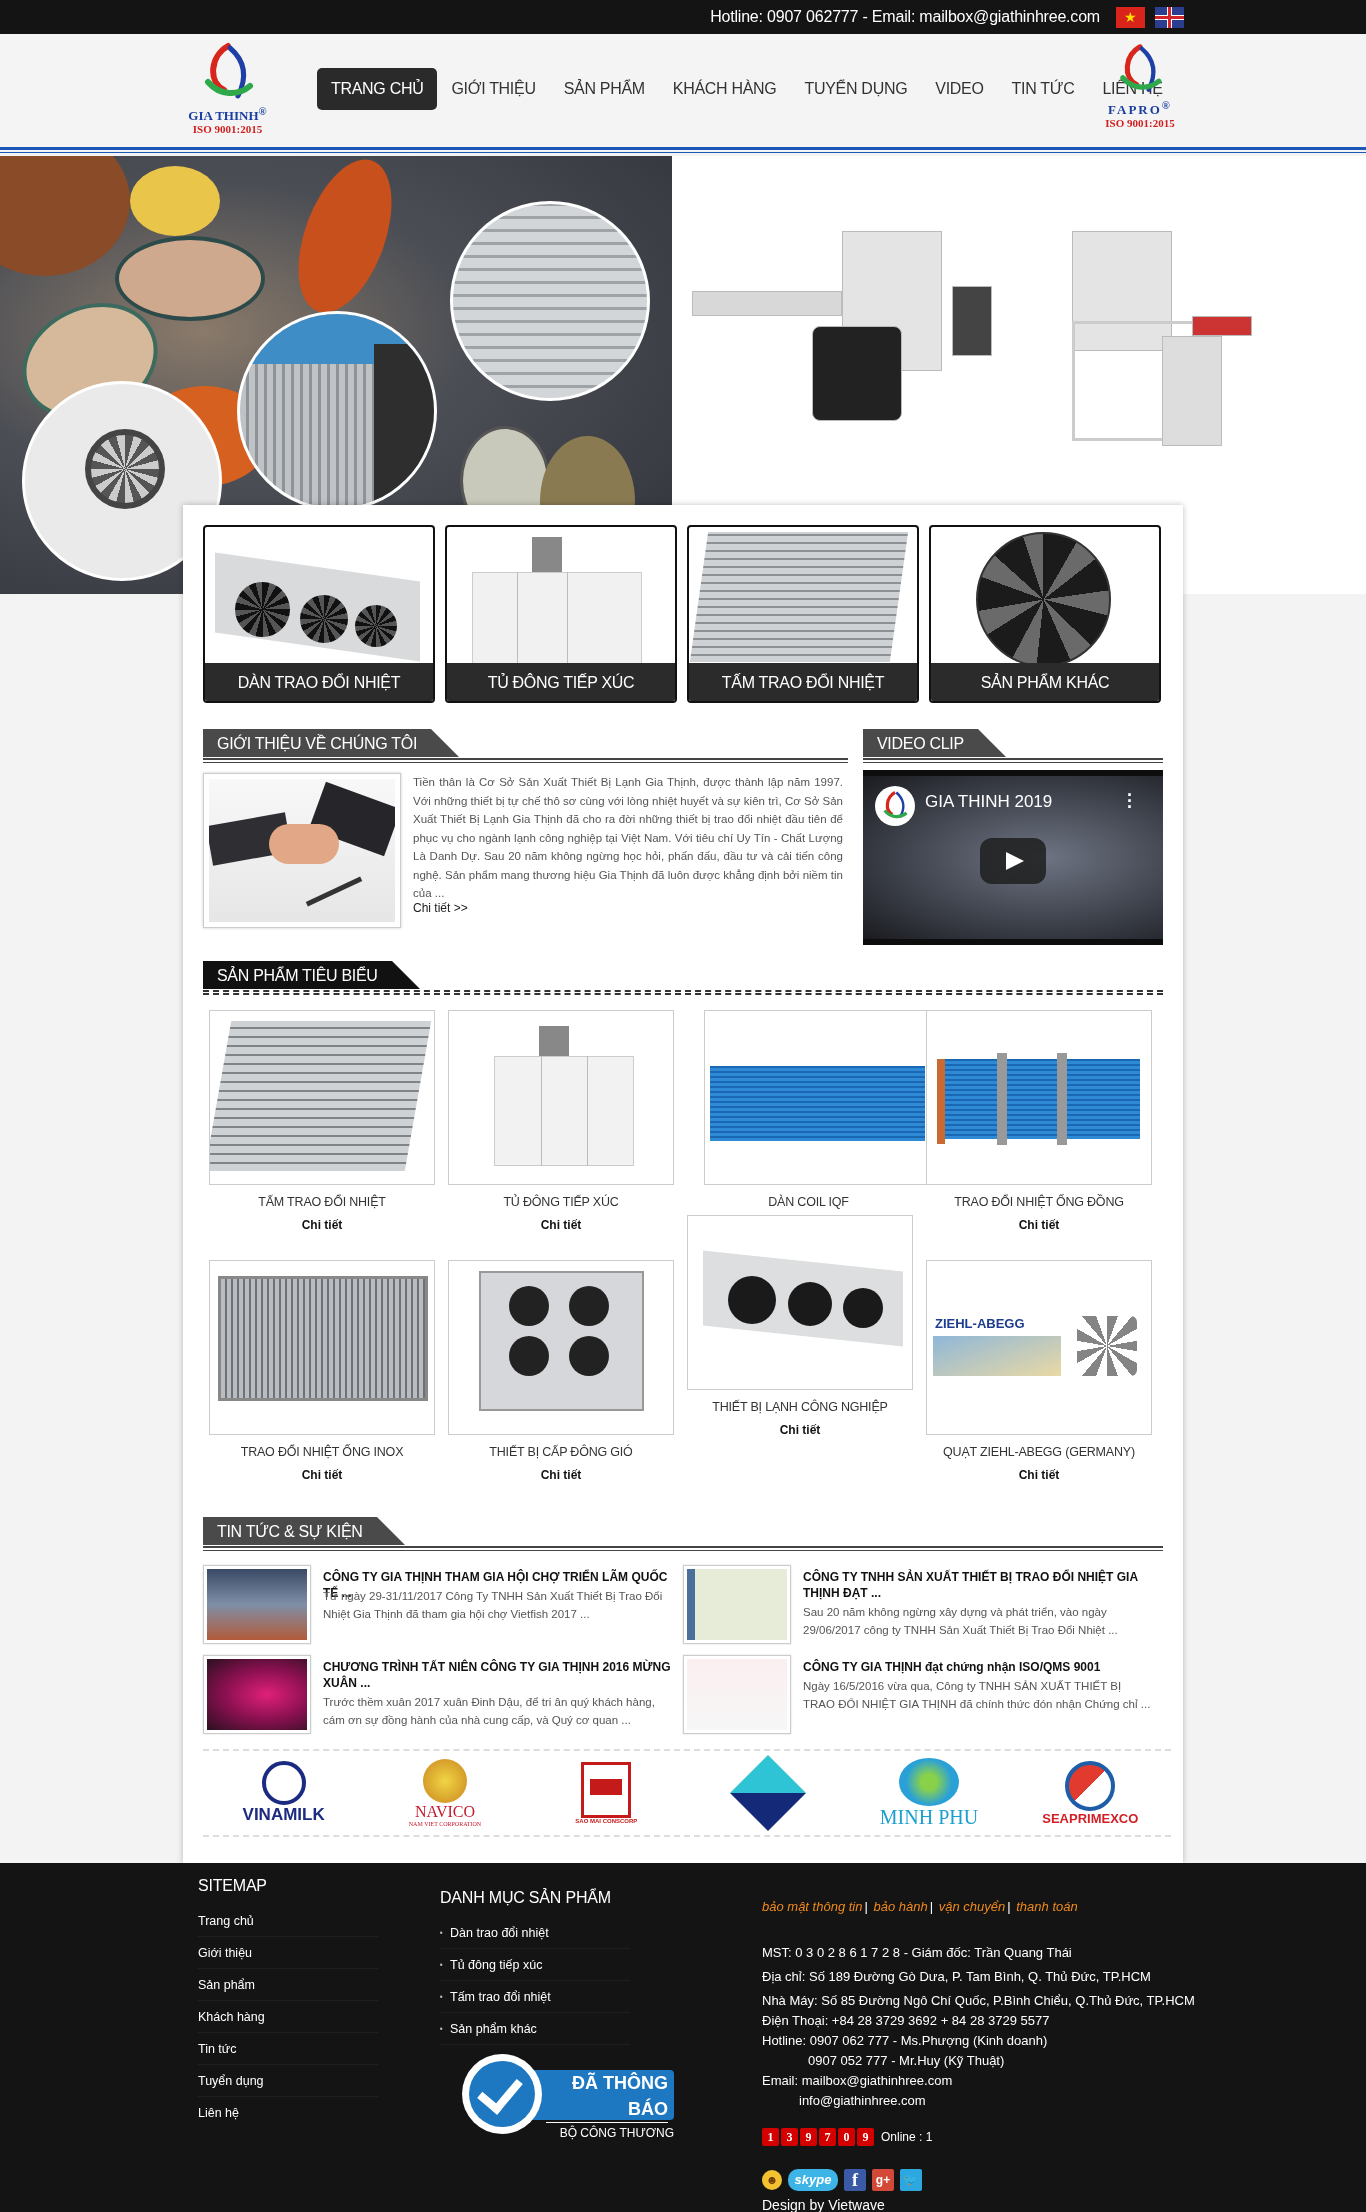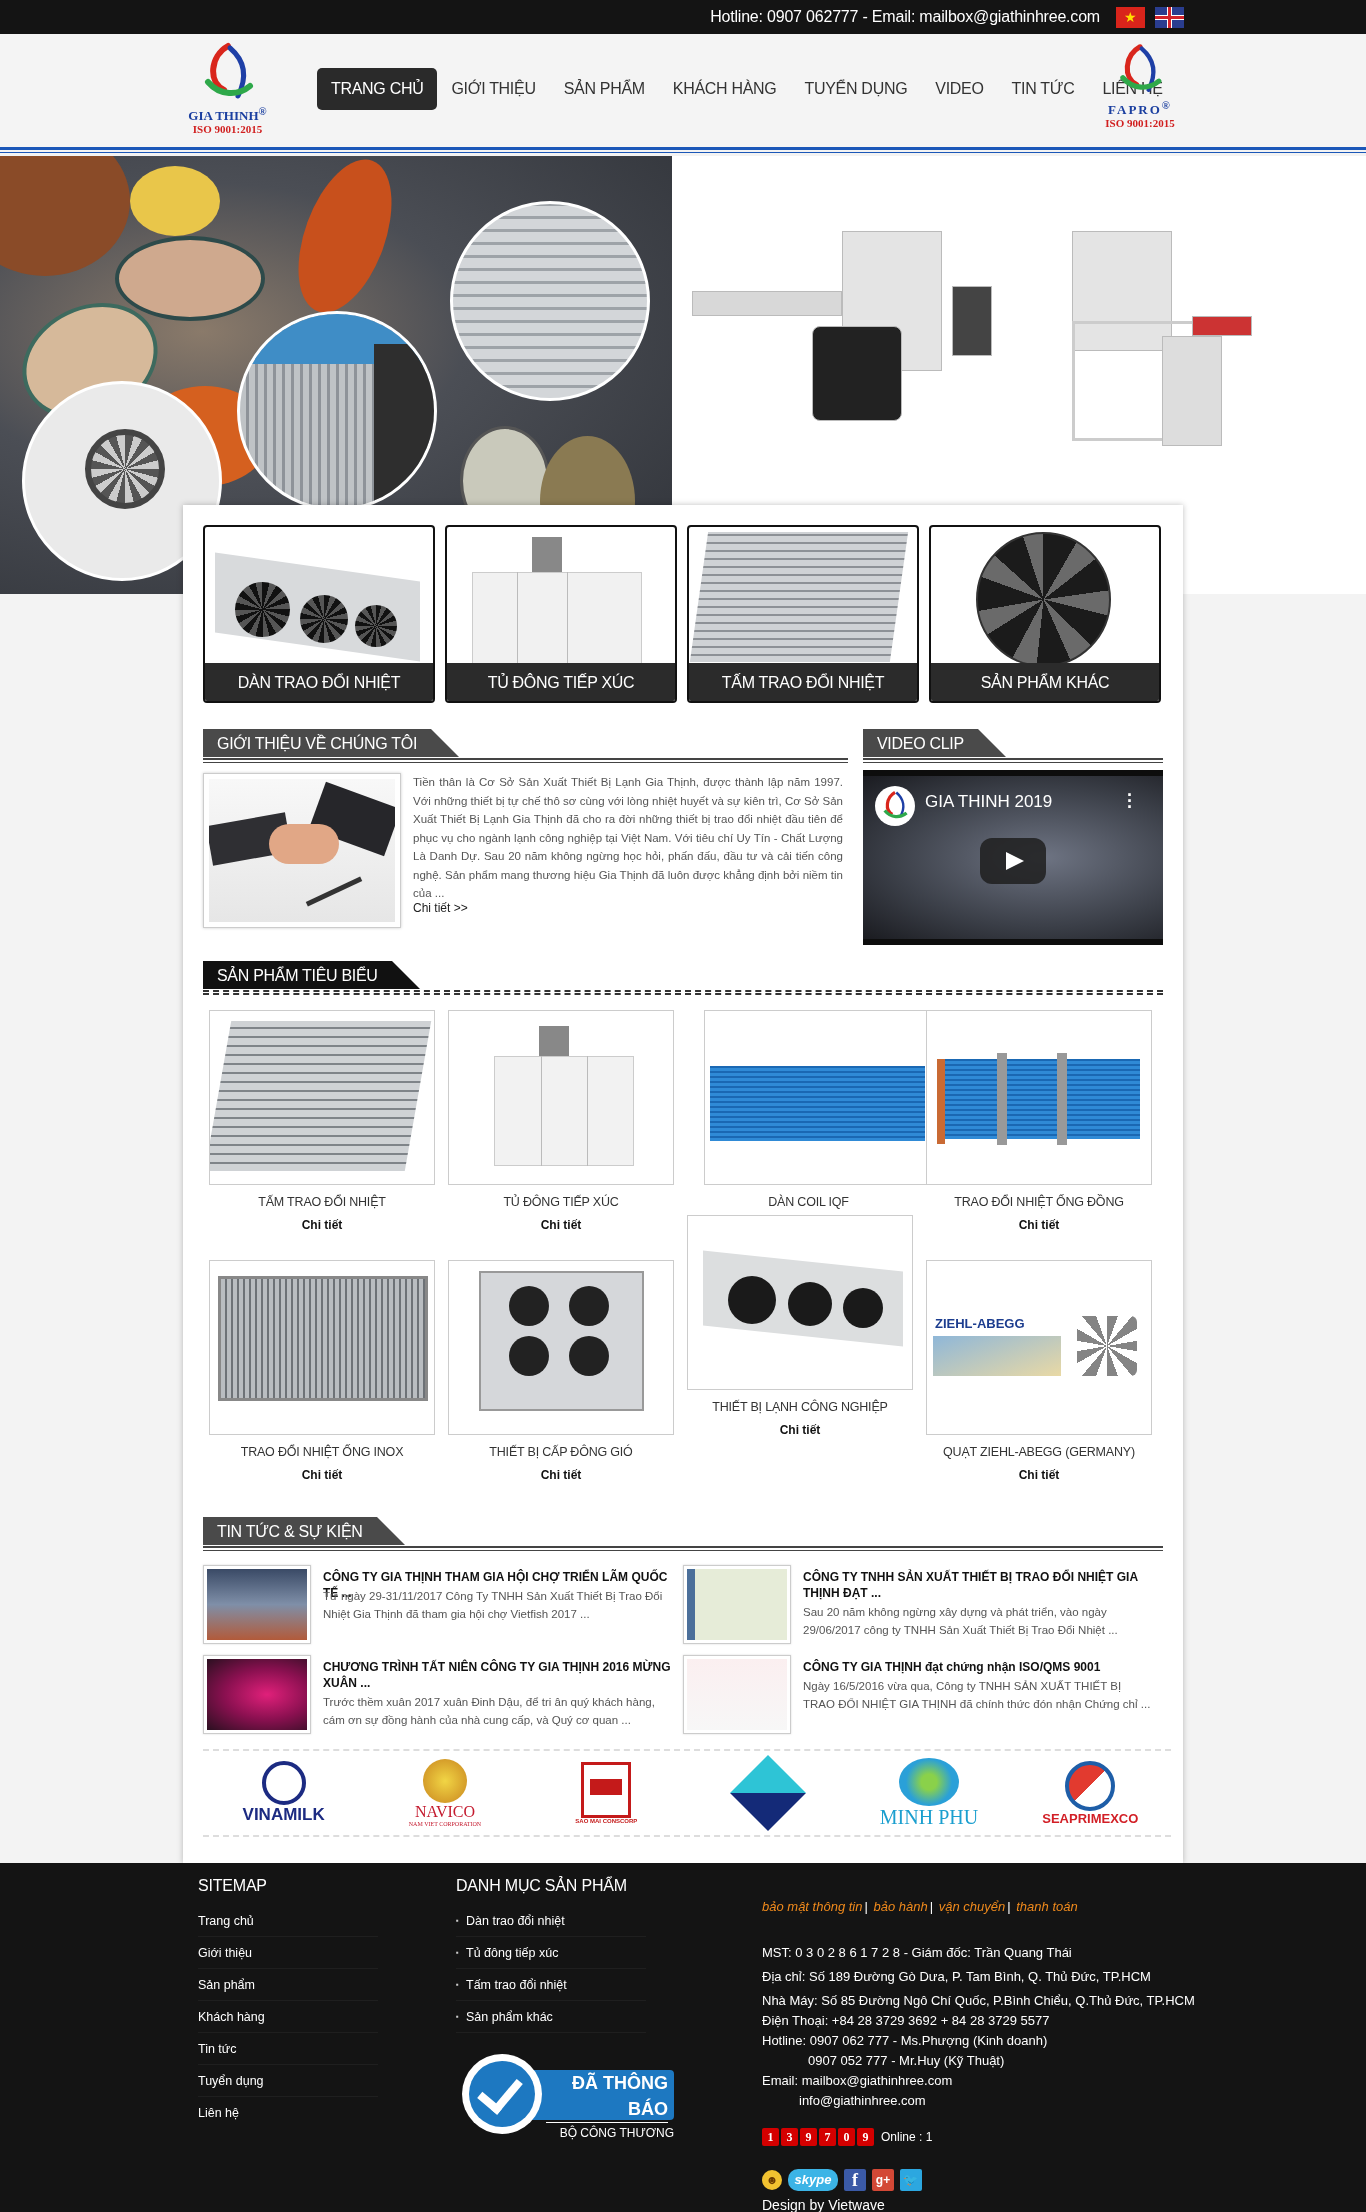--- a/index.html
+++ b/index.html
@@ -413,21 +413,21 @@
       <a class="f-item" style="display:block;">Trang chủ</a>
       <a class="f-item" style="display:block;">Giới thiệu</a>
       <a class="f-item" style="display:block;">Sản phẩm</a>
       <a class="f-item" style="display:block;">Khách hàng</a>
       <a class="f-item" style="display:block;">Tin tức</a>
       <a class="f-item" style="display:block;">Tuyển dụng</a>
       <a class="f-item" style="display:block;border-bottom:none;">Liên hệ</a>
     </div>
   </div>
 
-  <div class="f-col" style="left:456px;">
+  <div class="f-col" style="left:440px;margin-top:12px;">
     <div class="f-title">DANH MỤC SẢN PHẨM</div>
     <div class="f-list">
       <a class="f-item cat-item" style="display:block;">Dàn trao đổi nhiệt</a>
       <a class="f-item cat-item" style="display:block;">Tủ đông tiếp xúc</a>
       <a class="f-item cat-item" style="display:block;">Tấm trao đổi nhiệt</a>
       <a class="f-item cat-item" style="display:block;">Sản phẩm khác</a>
     </div>
   </div>
 
   <div class="badge-bct">

